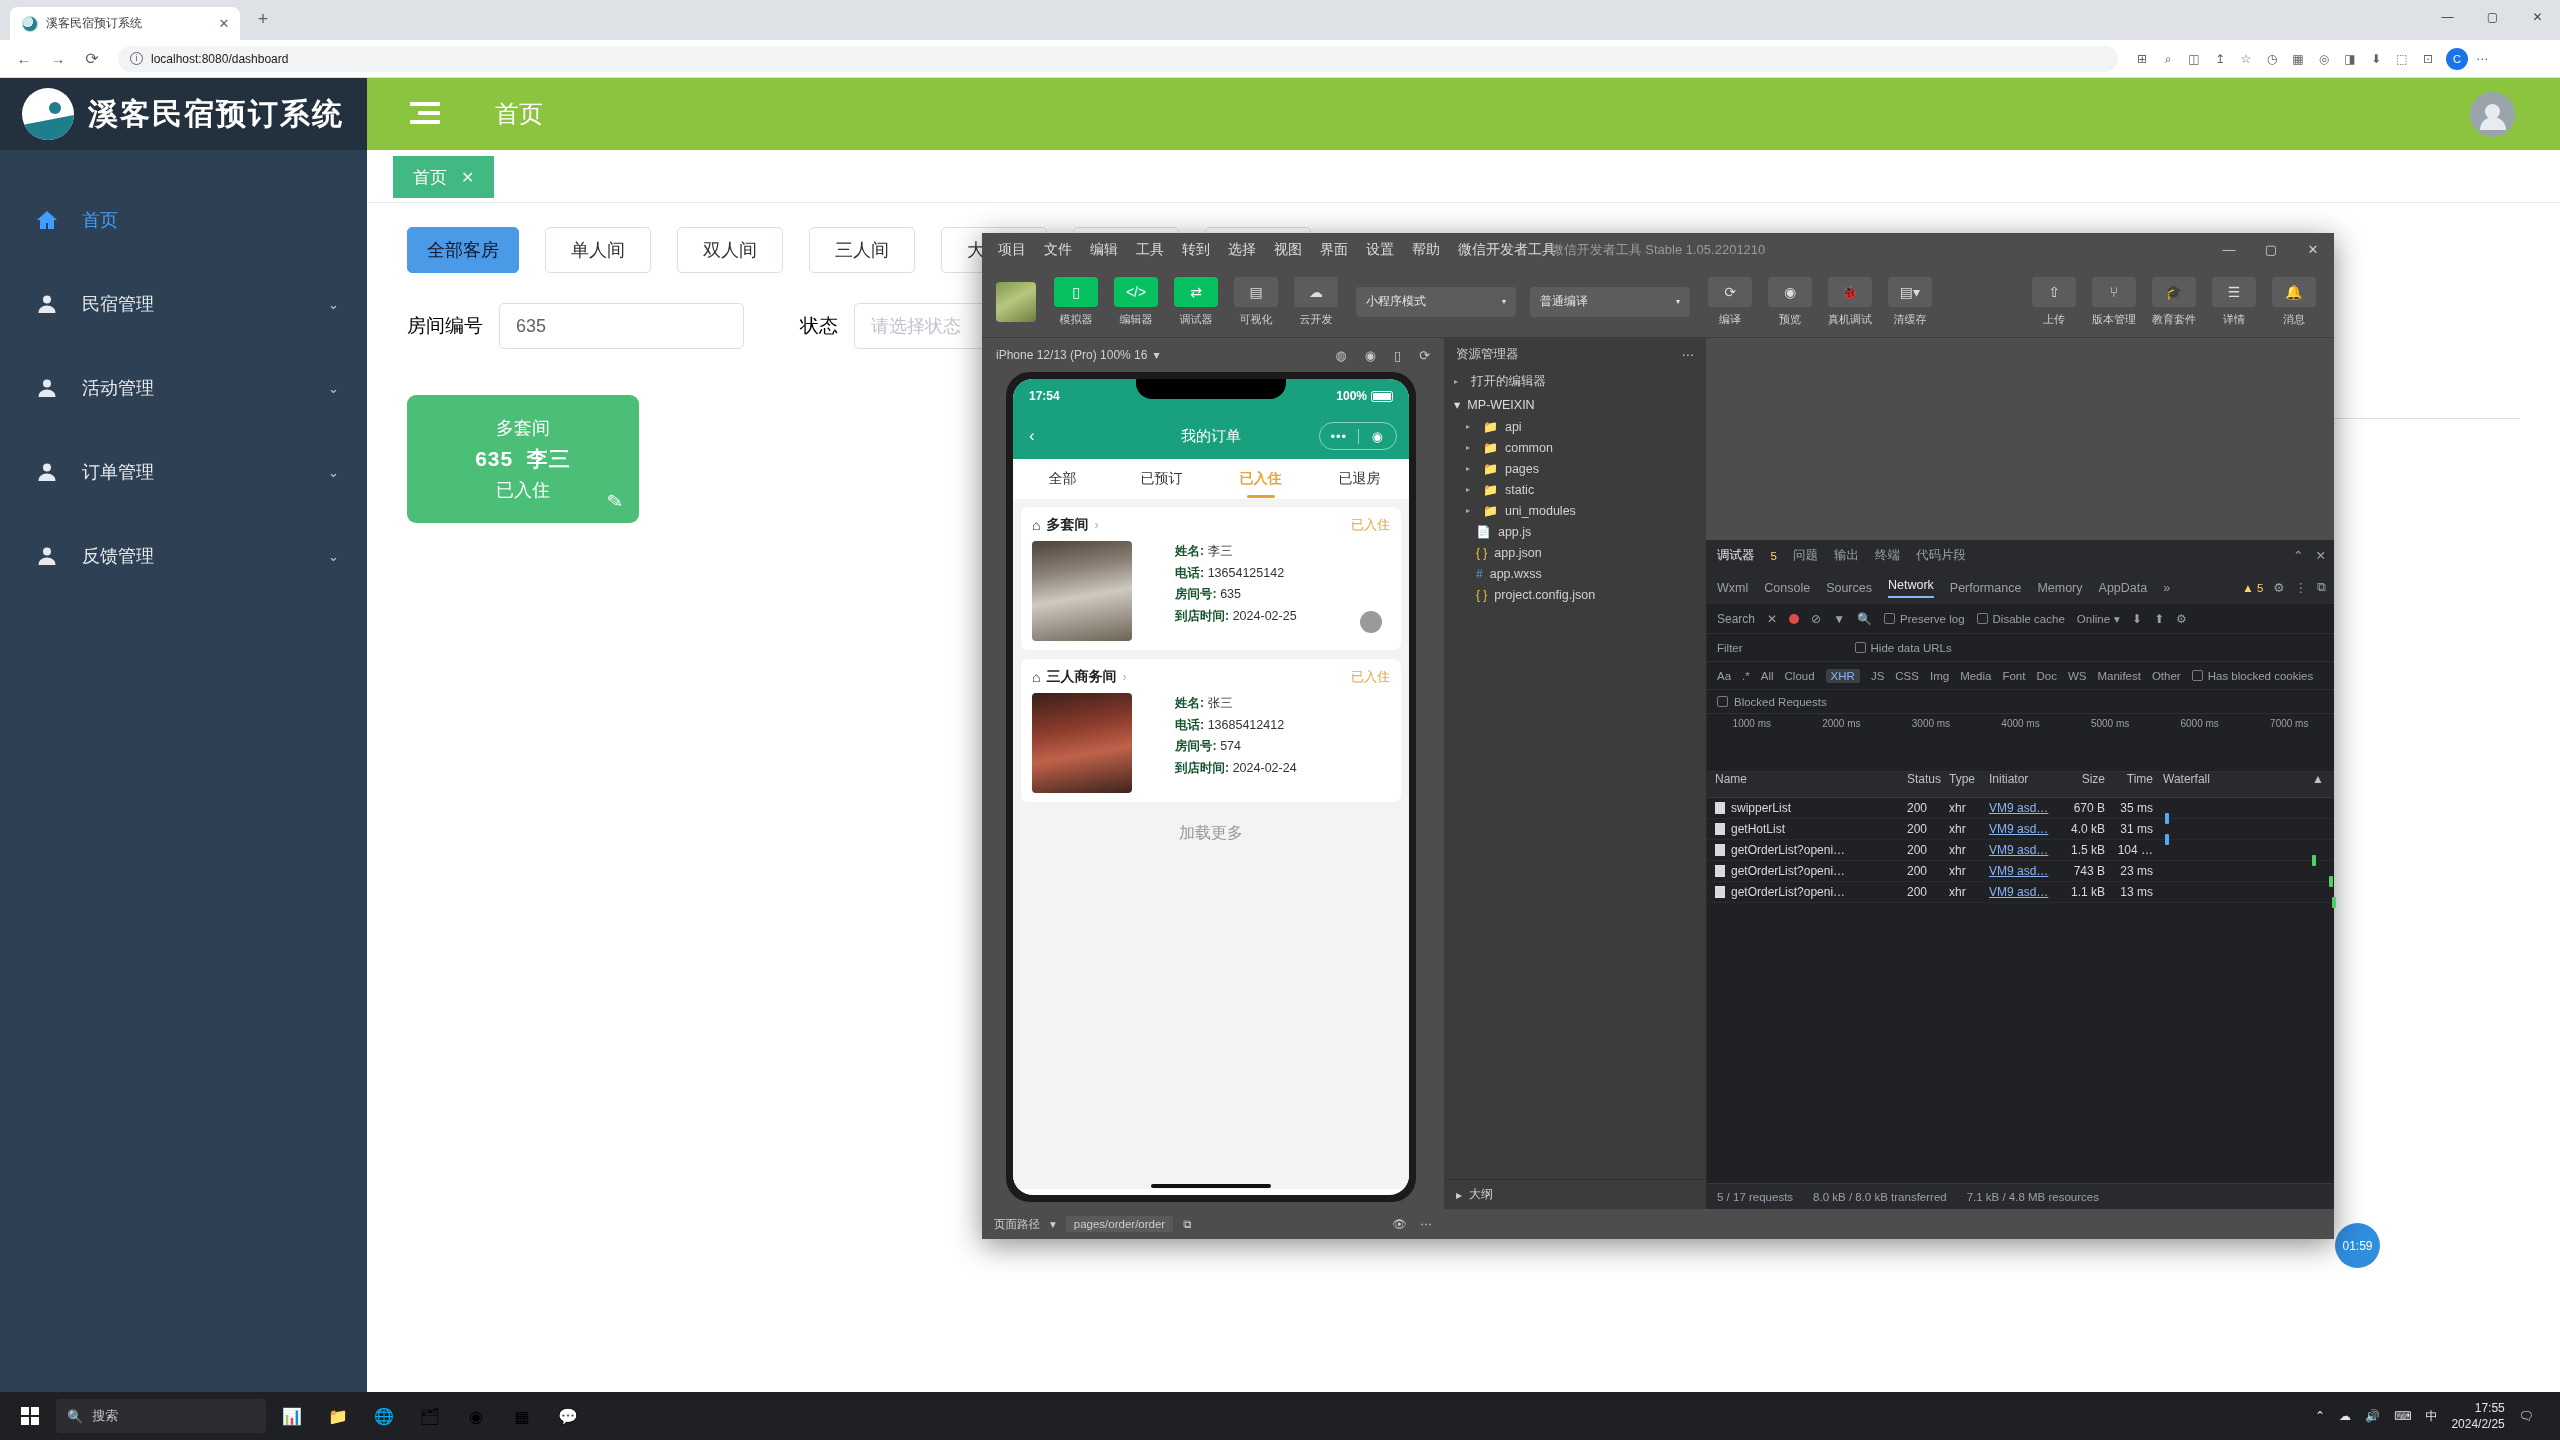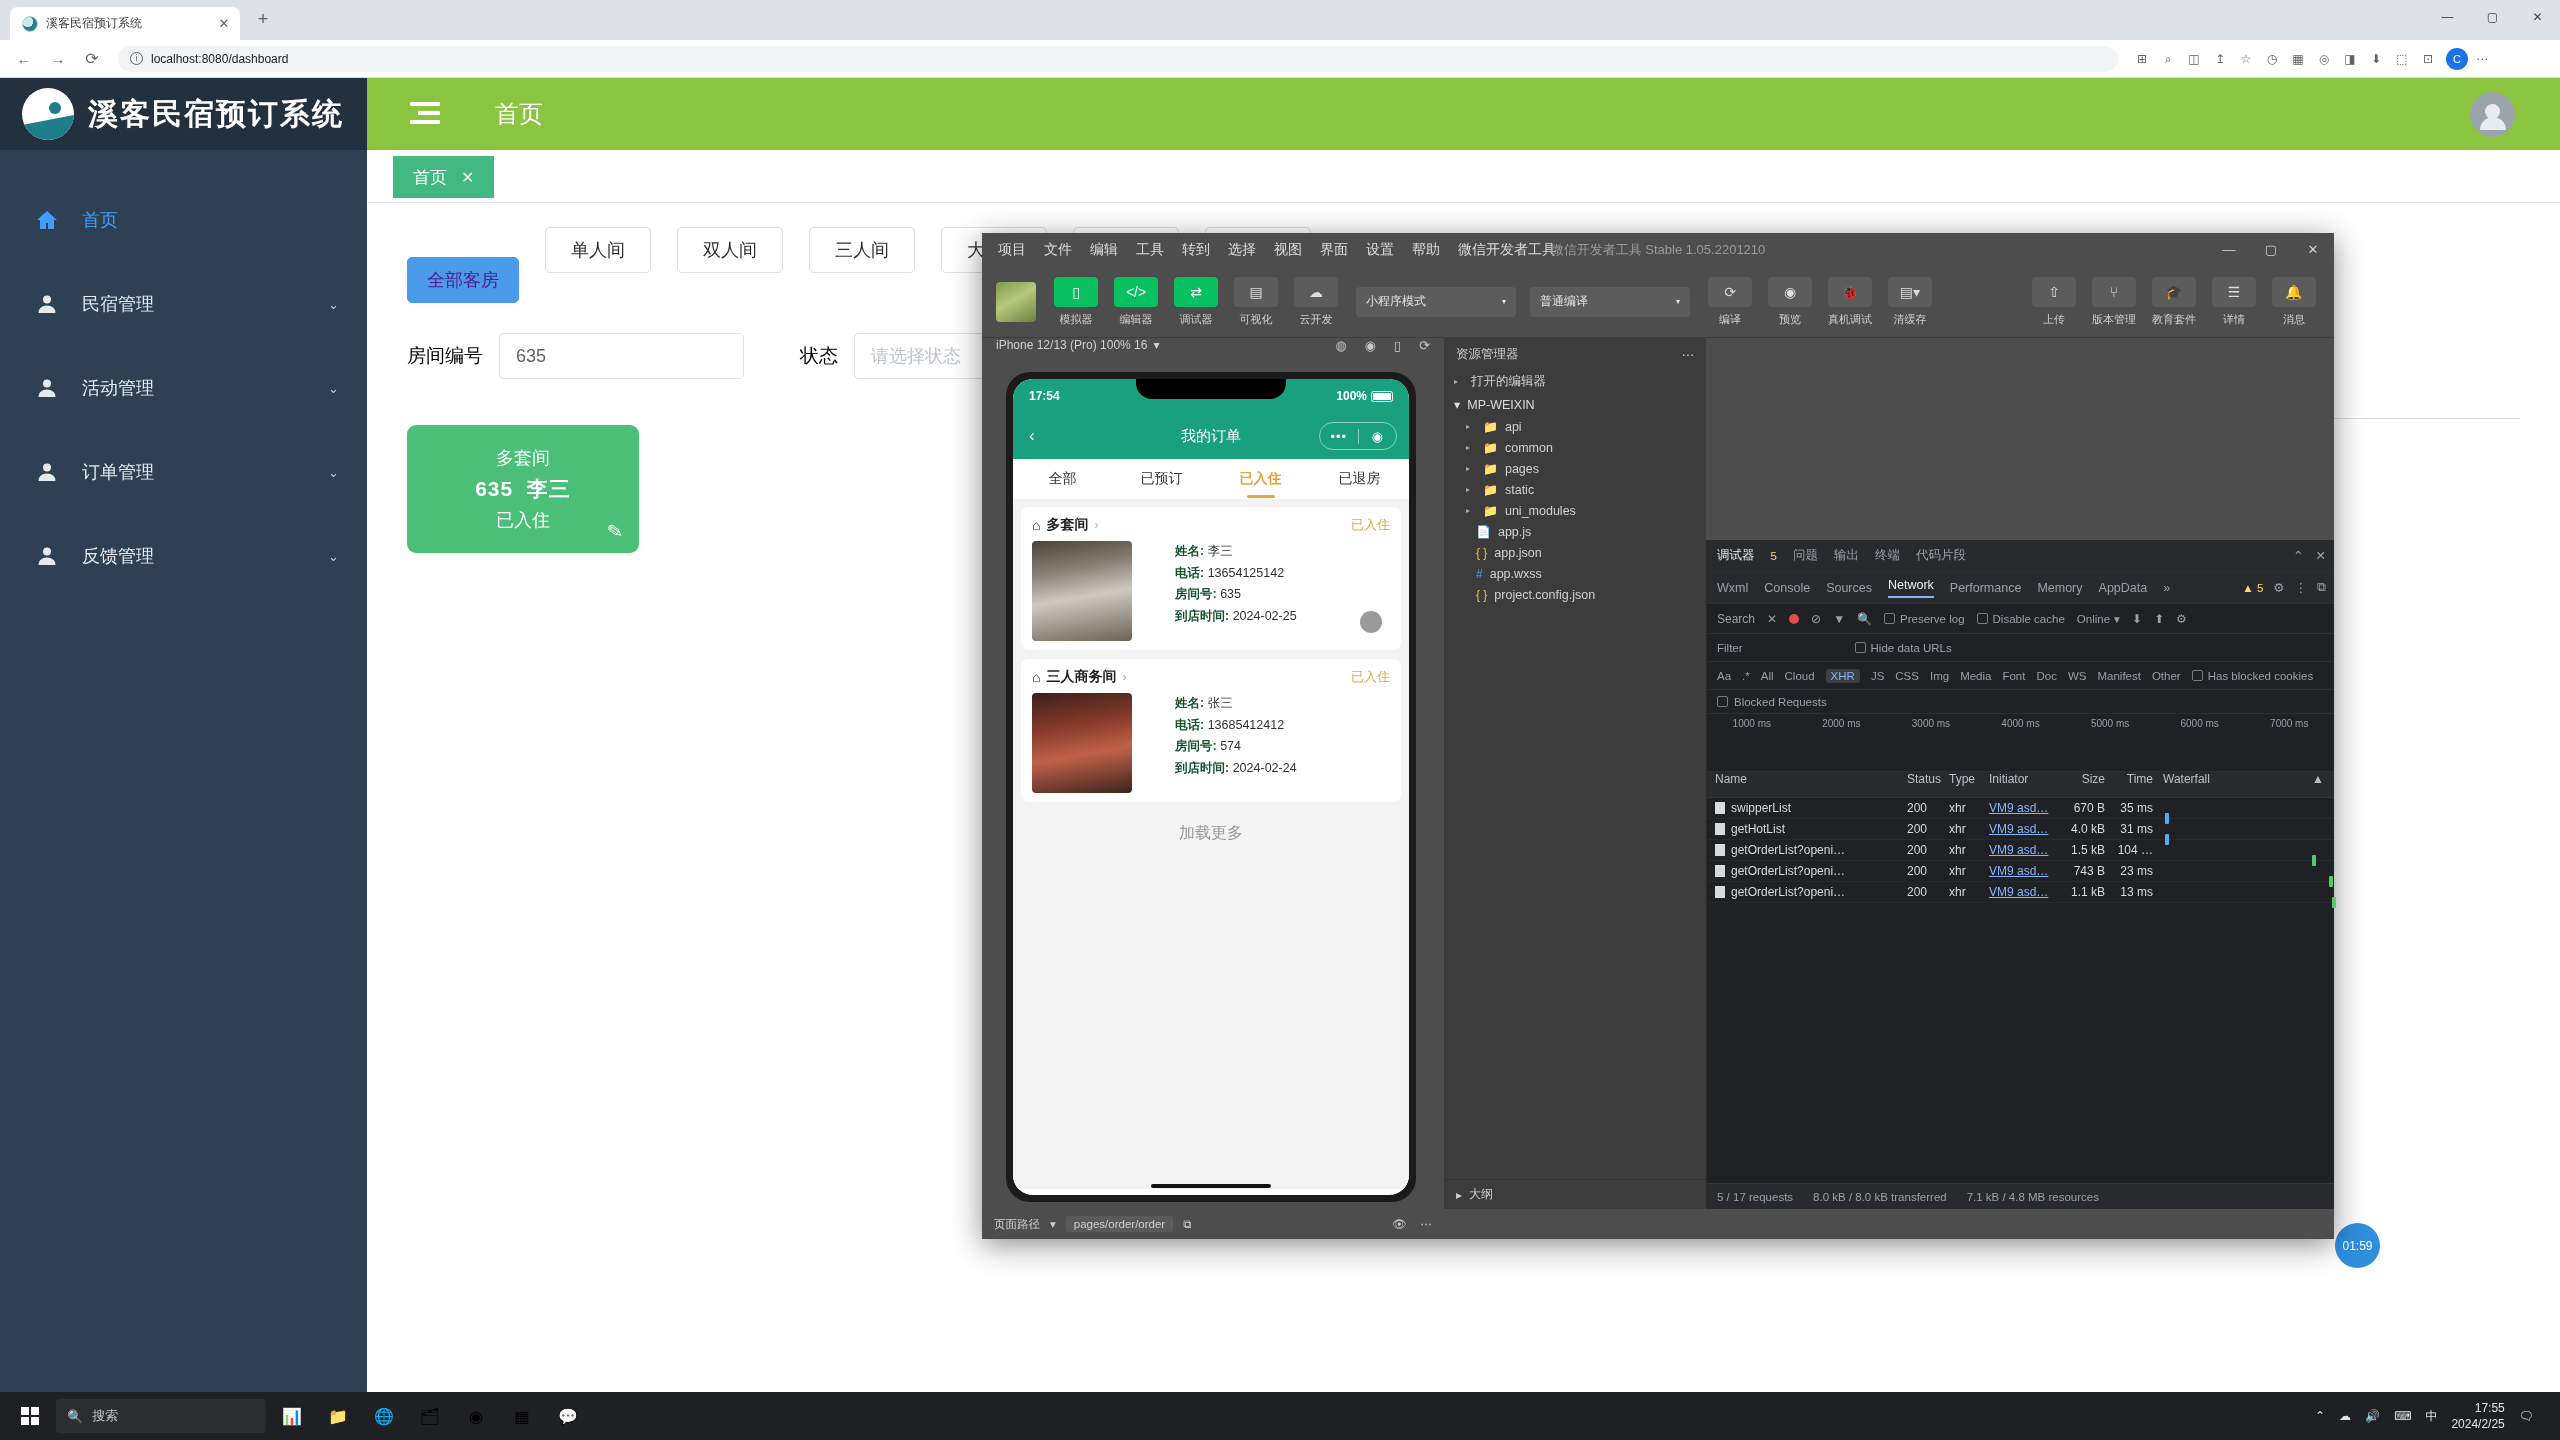--- a/index.html
+++ b/index.html
@@ -92,21 +92,21 @@
   .page-tab { position:absolute; left:26px; top:6px; height:42px; background:#42b983;
     color:#fff; display:flex; align-items:center; gap:14px; padding:0 20px; font-size:17px; }
   .page-tab .x { font-size:16px; opacity:.9; }
 
   .content { position:absolute; left:367px; top:125px; width:2193px; height:1237px; background:#fff; padding:24px 40px; }
 
   .chip-row { display:flex; gap:26px; margin-bottom:30px; }
   .chip { height:46px; min-width:106px; border:1px solid #dcdfe6; border-radius:5px;
     background:#fff; color:#303133; font-size:18px; display:flex; align-items:center;
     justify-content:center; padding:0 19px; }
-  .chip.primary { background:#4a9ae8; border-color:#4a9ae8; color:#4c1d95;margin-top:30px; }
+  .chip.primary { background:#4a9ae8; border-color:#4a9ae8; color:#0f172a; }
 
   .filter-row { display:flex; align-items:center; gap:16px; }
   .filter-label { font-size:19px; color:#000000; }
   .filter-input { width:245px; height:46px; border:1px solid #dcdfe6; border-radius:5px;
     padding:0 16px; font-size:18px; color:#606266; display:flex; align-items:center;}
   .filter-input.placeholder { color:#bfc4cc; width:270px; }
   .filter-gap { width:24px; }
 
   .card-area { margin-top:46px; display:flex; gap:30px; flex-wrap:wrap; }
   .room-card { width:232px; height:128px; border-radius:9px; background:#4bbe77;
@@ -157,21 +157,21 @@
     display:flex; align-items:center; justify-content:center; font-size:14px; color:#ddd; }
   .tb-box.green { background:#07c160; color:#fff; }
   .tb-cap { font-size:11px; color:#cfcfcf; white-space:nowrap; }
   .wx-select { height:30px; min-width:160px; background:#5c5c5c; border-radius:4px;
     display:flex; align-items:center; justify-content:space-between; padding:0 10px;
     font-size:12px; color:#e2e2e2; }
   .wx-select .car { font-size:8px; }
   .tb-right-group { position:absolute; right:14px; display:flex; gap:8px; }
 
   .wx-sim-bar { position:absolute; left:0; top:105px; width:462px; height:34px; background:#4d4d4d;
-    display:flex; align-items:flex-start; padding-left:14px; font-size:12px; color:#d0d0d0; gap:6px;}
+    display:flex; align-items:center; padding-left:14px; font-size:12px; color:#d0d0d0; gap:6px;}
   .wx-sim-icons { position:absolute; right:14px; display:flex; gap:18px; font-size:13px; color:#c9c9c9; }
 
   .wx-sim { position:absolute; left:24px; top:139px; width:410px; height:830px;
     background:#1b1b1b; border-radius:24px; padding:7px; }
   .phone { width:396px; height:816px; background:#fff; border-radius:20px; overflow:hidden; position:relative; }
   .ph-status { height:34px; background:#19a07e; color:#fff; display:flex; align-items:center;
     justify-content:space-between; padding:0 16px; font-size:12px; font-weight:bold; position:relative;}
   .notch { position:absolute; left:50%; transform:translateX(-50%); top:-8px; width:150px; height:28px;
     background:#000; border-radius:0 0 16px 16px; }
   .ph-batt { display:flex; align-items:center; gap:4px; }

